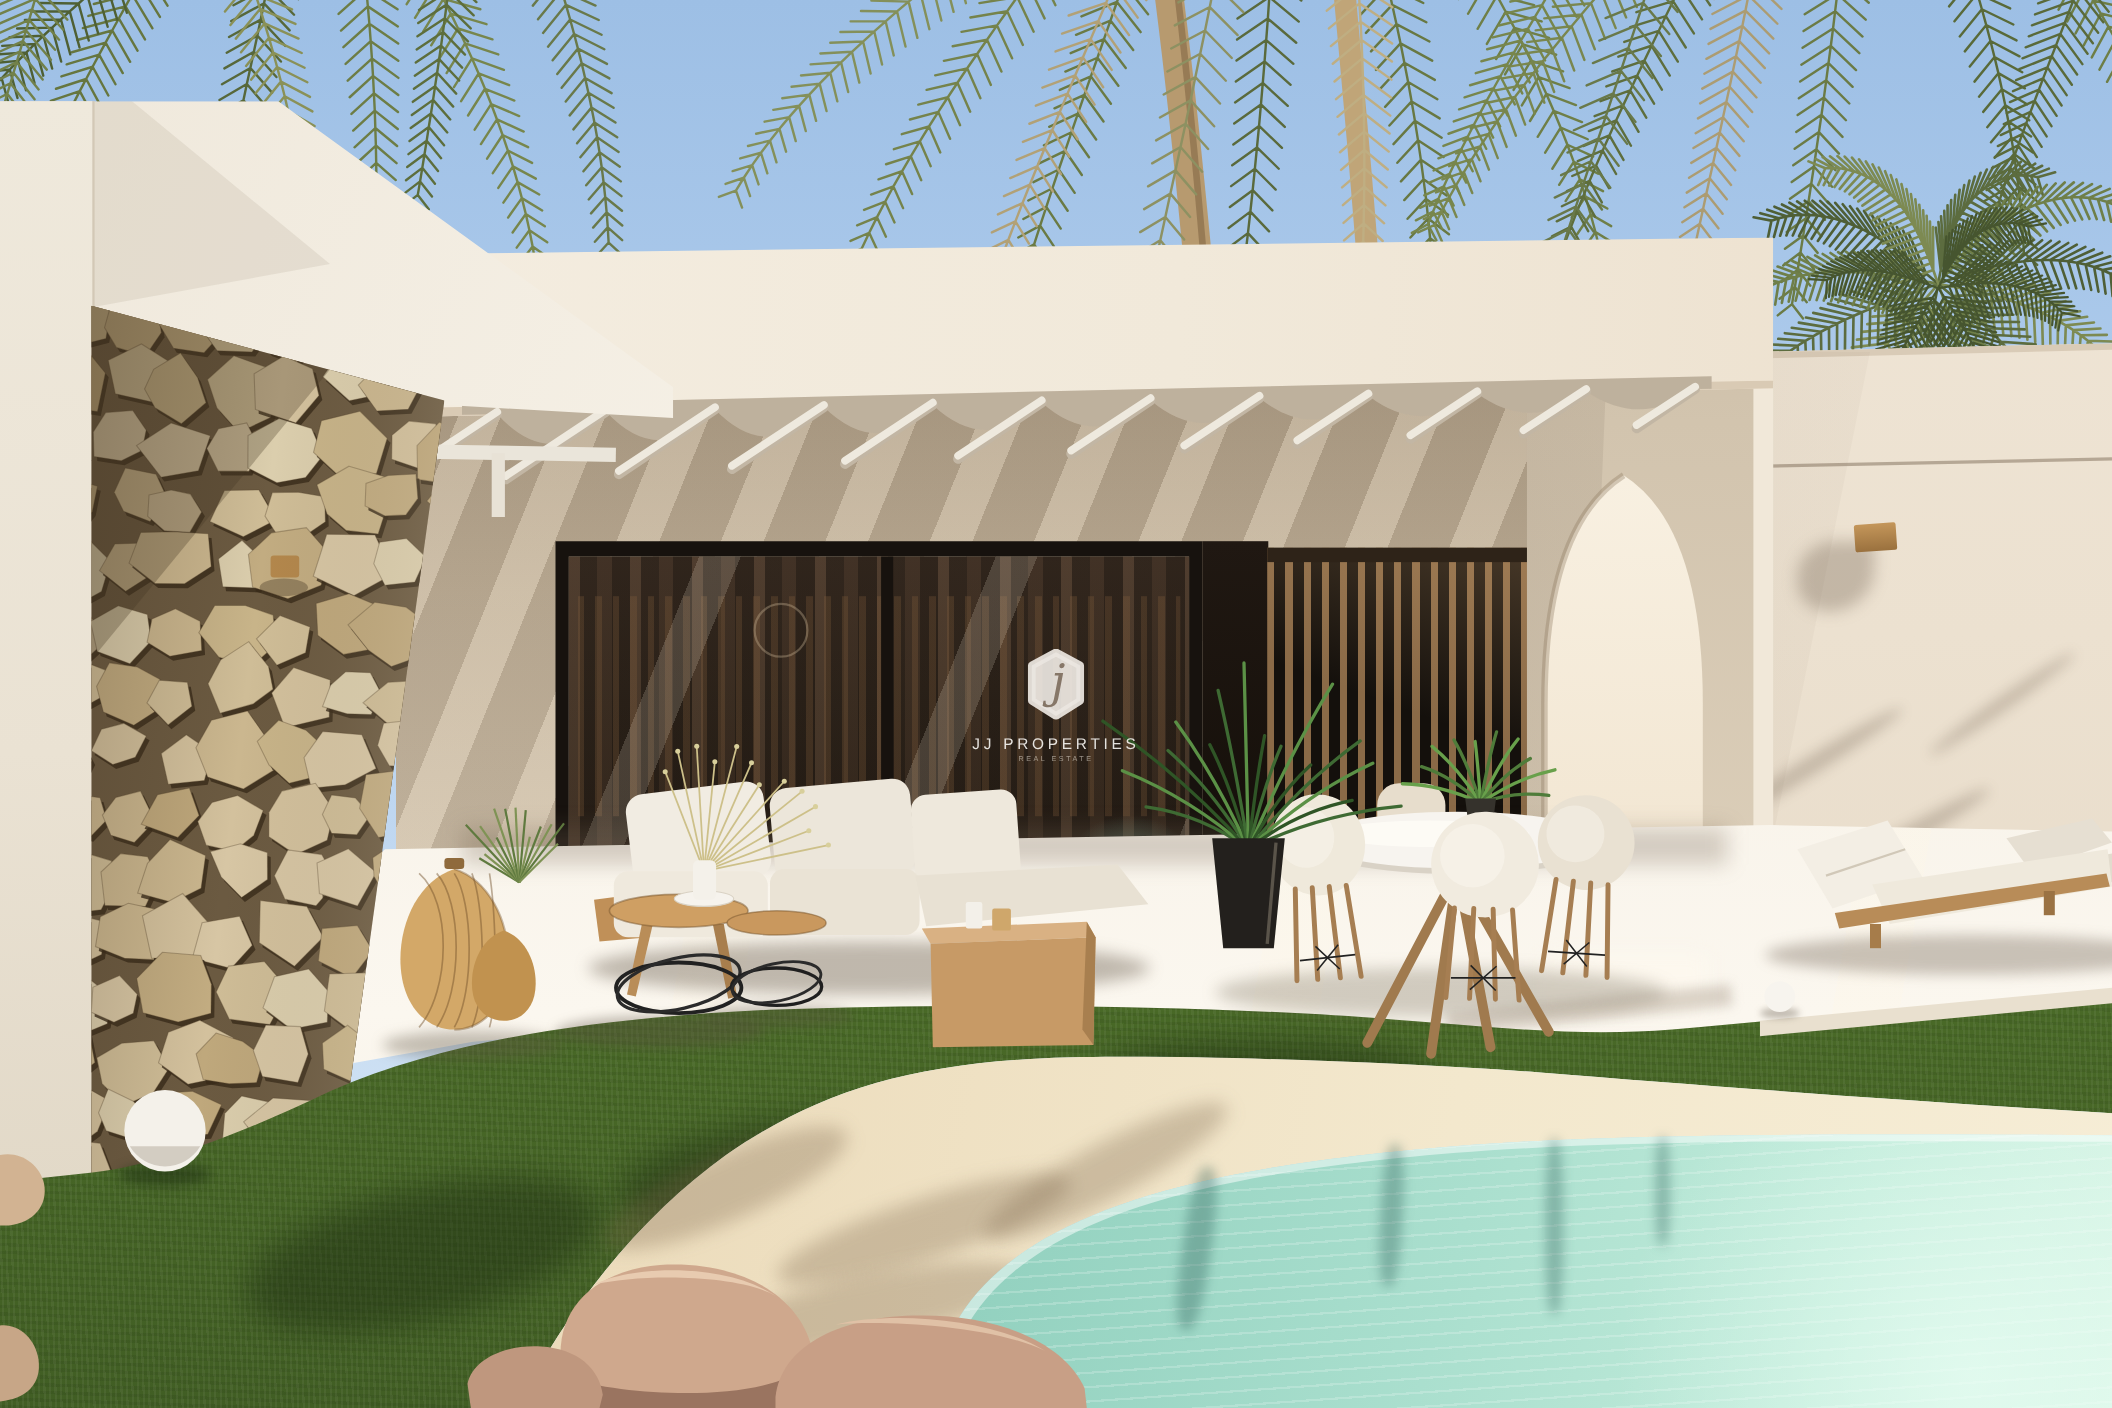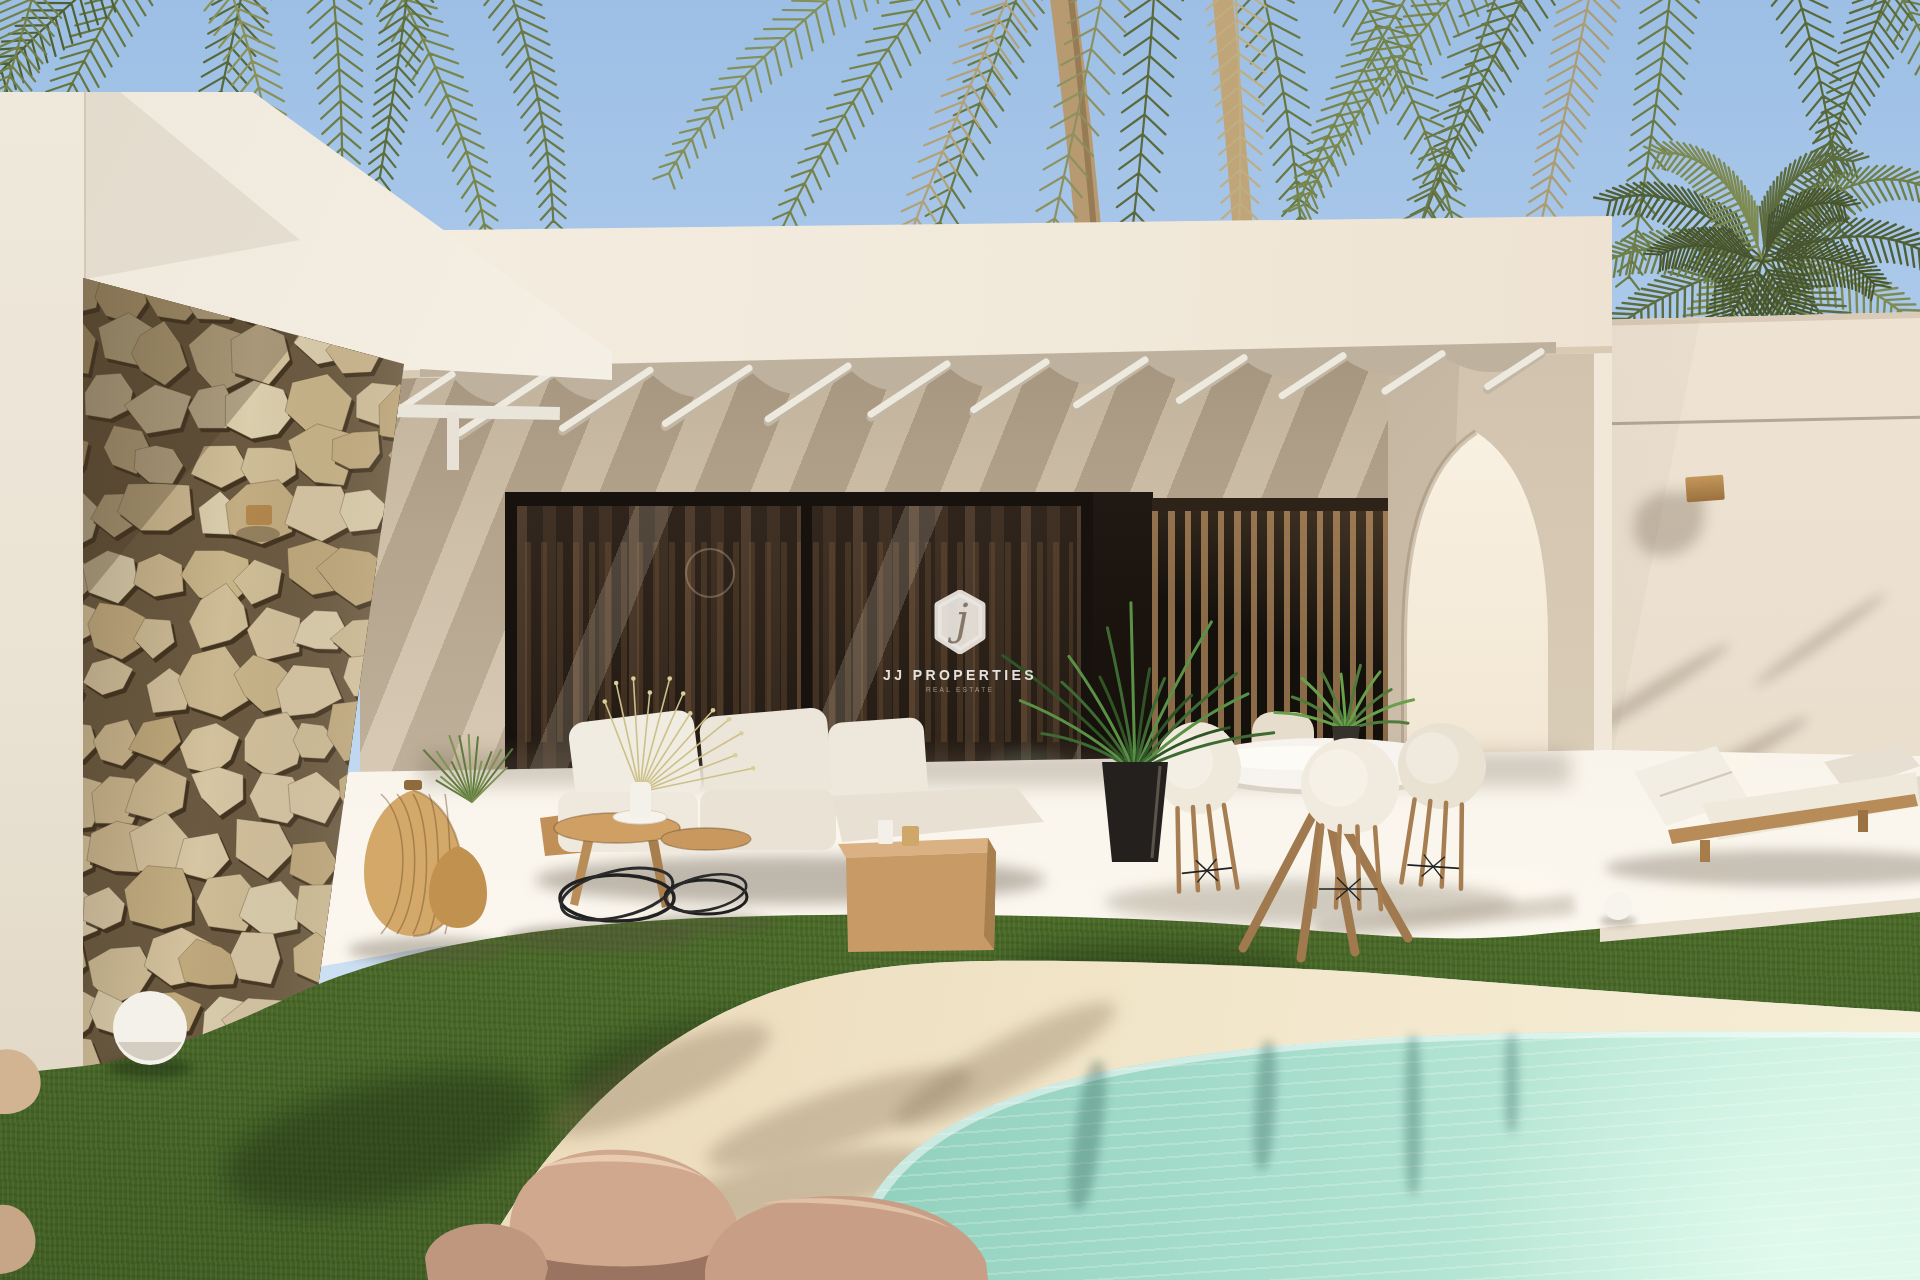--- a/index.html
+++ b/index.html
@@ -55,21 +55,21 @@
   #slats-fade{left:1152px;top:770px;width:272px;height:76px;background:linear-gradient(0deg,rgba(0,0,0,.38),rgba(0,0,0,0));}
   #floor{clip-path:polygon(350px 772px,1610px 750px,1920px 756px,1920px 910px,1770px 915px,1620px 927px,1450px 943px,1200px 923px,930px 917px,660px 927px,430px 947px,200px 988px,88px 1008px);
     background:linear-gradient(180deg,#dccfbc 0%,#eee6d7 20%,#f7f2e8 45%,#fbf7ef 72%,#f4ede0 100%);}
   #floor-streaks{clip-path:polygon(350px 772px,1610px 750px,1920px 756px,1920px 910px,1770px 915px,1620px 927px,1450px 943px,1200px 923px,930px 917px,660px 927px,430px 947px,200px 988px,88px 1008px);
     background:repeating-linear-gradient(100deg,rgba(0,0,0,0) 0 240px,rgba(255,247,230,.45) 240px 300px,rgba(0,0,0,0) 300px 520px);opacity:.6;}
   #back-floor-shadow{left:420px;top:752px;width:1150px;height:34px;background:rgba(118,102,82,.28);filter:blur(9px);}
   #pillar-shadow{left:1315px;top:908px;width:260px;height:20px;background:rgba(122,105,85,.26);filter:blur(5px);transform:rotate(-6deg);}
   #arch-glow{left:1400px;top:868px;width:152px;height:58px;background:rgba(255,250,238,.55);filter:blur(8px);}
   
   #logo{left:820px;top:590px;width:280px;text-align:center;opacity:.96;}
-  #logo-name{margin-top:9px;font-size:14px;letter-spacing:3.4px;color:rgba(252,250,246,.92);font-weight:700;}
+  #logo-name{margin-top:9px;font-size:14px;letter-spacing:3.4px;color:rgba(252,250,246,.92);font-weight:400;}
   #logo-tagline{margin-top:3px;font-size:6.5px;letter-spacing:2.3px;color:rgba(246,240,230,.55);}
   
   #grass{clip-path:path("M0,1075 L84,1066 C150,1058 220,1030 300,992 C420,940 560,925 700,918 C850,912 1050,914 1200,922 C1330,930 1420,944 1520,936 C1640,925 1780,912 1920,900 L1920,1012 C1750,1002 1560,988 1400,975 C1250,964 1050,958 950,962 C820,968 740,995 660,1050 C590,1100 520,1180 470,1280 L0,1280 Z");
     background:
      repeating-linear-gradient(88deg,rgba(255,255,255,.05) 0 2px,rgba(0,0,0,0) 2px 5px),
      repeating-linear-gradient(2deg,rgba(22,38,12,.10) 0 3px,rgba(0,0,0,0) 3px 7px),
      linear-gradient(180deg,var(--grass-green,#5d8132) 0%,#4e7029 55%,#415e24 100%);}
   .grass-shadow{position:absolute;background:rgba(20,34,12,.38);border-radius:50%;filter:blur(14px);}
   #sand{clip-path:path("M470,1280 C520,1180 590,1100 660,1050 C740,995 820,968 950,962 C1050,958 1250,964 1400,975 C1560,988 1750,1002 1920,1012 L1920,1032 C1700,1031 1500,1030 1350,1040 C1150,1054 1020,1082 940,1132 C880,1170 852,1216 848,1280 Z");
     background:linear-gradient(100deg,#e3cfa9 0%,var(--sand,#ecdcbc) 35%,#f3e8cd 70%,#f6edd6 100%);}

